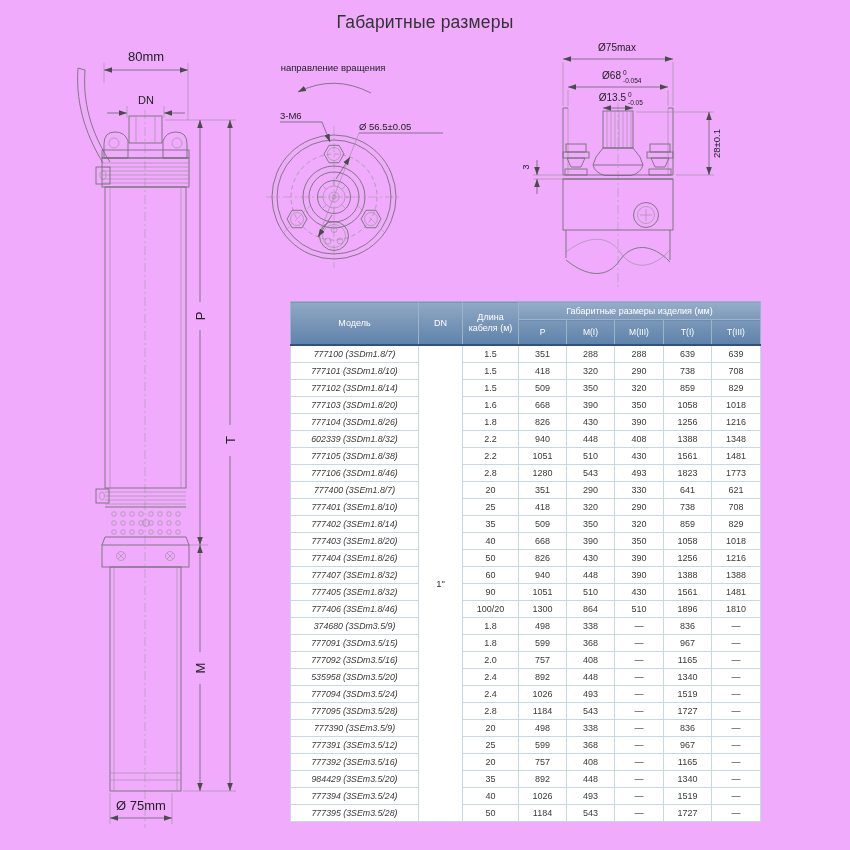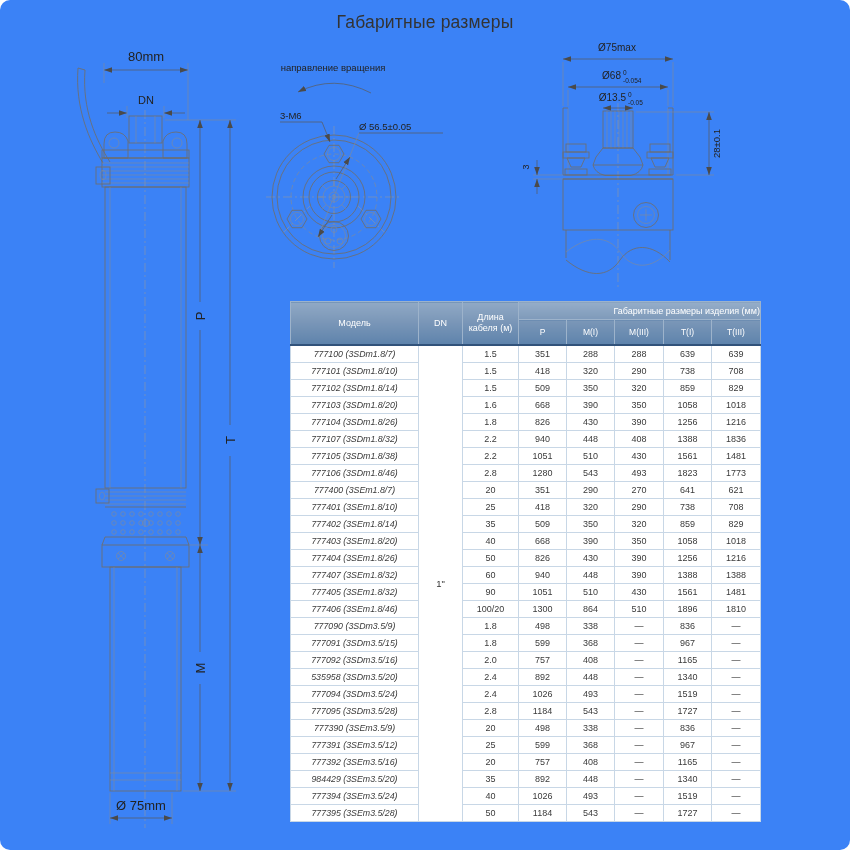--- a/index.html
+++ b/index.html
@@ -1,34 +1,34 @@
 <!DOCTYPE html>
 <html><head>
 <meta charset="utf-8">
 <style>
   html,body{margin:0;padding:0;background:#fff;}
-  .page{position:relative;width:850px;height:850px;background:#3b82f6;overflow:hidden;
-        font-family:"Liberation Sans",sans-serif;border-radius:10px;}
+  .page{position:relative;width:850px;height:850px;background:#f0abfc;overflow:hidden;
+        font-family:"Liberation Sans",sans-serif;}
   .title{position:absolute;top:12px;left:0;right:0;text-align:center;
          font-size:17.5px;color:#333;letter-spacing:.2px;}
   svg{position:absolute;left:0;top:0;}
   .ln{stroke:#6e6e6e;stroke-width:.85;fill:none;}
   .lt{stroke:#8c8c8c;stroke-width:.55;fill:none;}
   .dim{stroke:#5a5a5a;stroke-width:.7;fill:none;}
   .cl{stroke:#9a9a9a;stroke-width:.55;fill:none;stroke-dasharray:9 3 2 3;}
   .dash{stroke:#8c8c8c;stroke-width:.6;fill:none;stroke-dasharray:4.5 3;}
   text{fill:#222;font-family:"Liberation Sans",sans-serif;}
   
   .spec{position:absolute;left:290px;top:301px;width:470px;border-collapse:collapse;
         table-layout:fixed;font-size:9px;color:#3a3a3a;}
   .spec th,.spec td{padding:0;text-align:center;vertical-align:middle;}
   .spec thead th{color:#fff;font-weight:400;border:1px solid #9db3cb;
         background:linear-gradient(180deg,#90a9c5 0%,#7ب97b8 45%,#5e83ac 100%);}
   .spec thead th{background:linear-gradient(180deg,#90a9c5 0%,#7b97b8 45%,#5e83ac 100%);}
-  .spec .h-group{height:17px;font-size:9px;background:linear-gradient(180deg,#95adc8,#7e9aba);text-align:right;}
+  .spec .h-group{height:17px;font-size:9px;background:linear-gradient(180deg,#95adc8,#7e9aba);}
   .spec .h-sub{height:24px;font-size:8.5px;background:linear-gradient(180deg,#7b97b8,#5e83ac);}
   .spec .h-main{font-size:9px;line-height:11px;}
   .spec thead tr:last-child th,.spec thead th[rowspan]{border-bottom:2.5px solid #31527a;}
   .spec tbody td{border:1px solid #c8d7e6;height:16px;line-height:16px;background:#fff;}
   .spec tbody td.model{font-size:8.8px;font-style:italic;}
   .spec tbody td.dn{font-size:9.5px;color:#333;}
 </style>
 </head>
 <body>
 
@@ -355,27 +355,27 @@
         <tr>
           <td class="model">777104 (3SDm1.8/26)</td>
           <td>1.8</td>
           <td>826</td>
           <td>430</td>
           <td>390</td>
           <td>1256</td>
           <td>1216</td>
         </tr>
         <tr>
-          <td class="model">777107 (3SDm1.8/32)</td>
+          <td class="model">602339 (3SDm1.8/32)</td>
           <td>2.2</td>
           <td>940</td>
           <td>448</td>
           <td>408</td>
           <td>1388</td>
-          <td>1836</td>
+          <td>1348</td>
         </tr>
         <tr>
           <td class="model">777105 (3SDm1.8/38)</td>
           <td>2.2</td>
           <td>1051</td>
           <td>510</td>
           <td>430</td>
           <td>1561</td>
           <td>1481</td>
         </tr>
@@ -386,21 +386,21 @@
           <td>543</td>
           <td>493</td>
           <td>1823</td>
           <td>1773</td>
         </tr>
         <tr>
           <td class="model">777400 (3SEm1.8/7)</td>
           <td>20</td>
           <td>351</td>
           <td>290</td>
-          <td>270</td>
+          <td>330</td>
           <td>641</td>
           <td>621</td>
         </tr>
         <tr>
           <td class="model">777401 (3SEm1.8/10)</td>
           <td>25</td>
           <td>418</td>
           <td>320</td>
           <td>290</td>
           <td>738</td>
@@ -454,21 +454,21 @@
         <tr>
           <td class="model">777406 (3SEm1.8/46)</td>
           <td>100/20</td>
           <td>1300</td>
           <td>864</td>
           <td>510</td>
           <td>1896</td>
           <td>1810</td>
         </tr>
         <tr>
-          <td class="model">777090 (3SDm3.5/9)</td>
+          <td class="model">374680 (3SDm3.5/9)</td>
           <td>1.8</td>
           <td>498</td>
           <td>338</td>
           <td>—</td>
           <td>836</td>
           <td>—</td>
         </tr>
         <tr>
           <td class="model">777091 (3SDm3.5/15)</td>
           <td>1.8</td>

